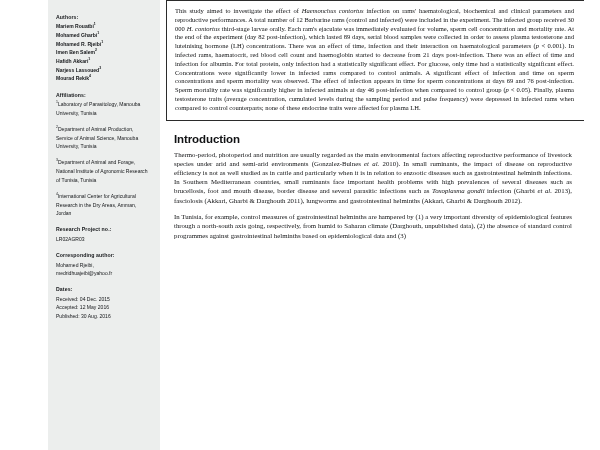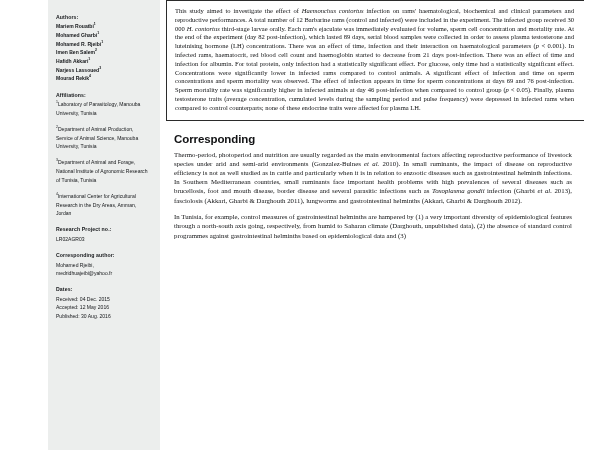--- a/index.html
+++ b/index.html
@@ -165,21 +165,21 @@
     </div>
 
   </aside>
 
   <main id="main">
 
     <section id="abstract-box">
       <p class="abs-text"><span>This study aimed to investigate the effect of </span><i>Haemonchus contortus</i><span> infection on rams' haematological, biochemical and clinical parameters and reproductive performances. A total number of 12 Barbarine rams (control and infected) were included in the experiment. The infected group received 30 000 </span><i>H. contortus</i><span> third-stage larvae orally. Each ram's ejaculate was immediately evaluated for volume, sperm cell concentration and mortality rate. At the end of the experiment (day 82 post-infection), which lasted 89 days, serial blood samples were collected in order to assess plasma testosterone and luteinising hormone (LH) concentrations. There was an effect of time, infection and their interaction on haematological parameters (</span><i>p</i><span> &lt; 0.001). In infected rams, haematocrit, red blood cell count and haemoglobin started to decrease from 21 days post-infection. There was an effect of time and infection for albumin. For total protein, only infection had a statistically significant effect. For glucose, only time had a statistically significant effect. Concentrations were significantly lower in infected rams compared to control animals. A significant effect of infection and time on sperm concentrations and sperm mortality was observed. The effect of infection appears in time for sperm concentrations at days 69 and 76 post-infection. Sperm mortality rate was significantly higher in infected animals at day 46 post-infection when compared to control group (</span><i>p</i><span> &lt; 0.05). Finally, plasma testosterone traits (average concentration, cumulated levels during the sampling period and pulse frequency) were depressed in infected rams when compared to control counterparts; none of these endocrine traits were affected for plasma LH.</span></p>
     </section>
 
-    <h2 class="section-title">Corresponding</h2>
+    <h2 class="section-title">Introduction</h2>
 
     <p class="body-p"><span>Thermo-period, photoperiod and nutrition are usually regarded as the main environmental factors affecting reproductive performance of livestock species under arid and semi-arid environments (Gonzalez-Bulnes </span><i>et al.</i><span> 2010). In small ruminants, the impact of disease on reproductive efficiency is not as well studied as in cattle and particularly when it is in relation to enzootic diseases such as gastrointestinal helminth infections. In Southern Mediterranean countries, small ruminants face important health problems with high prevalences of several diseases such as brucellosis, foot and mouth disease, border disease and several parasitic infections such as </span><i>Toxoplasma gondii</i><span> infection (Gharbi </span><i>et al.</i><span> 2013), fasciolosis (Akkari, Gharbi &amp; Darghouth 2011), lungworms and gastrointestinal helminths (Akkari, Gharbi &amp; Darghouth 2012).</span></p>
 
     <p class="body-p last">In Tunisia, for example, control measures of gastrointestinal helminths are hampered by (1) a very important diversity of epidemiological features through a north-south axis going, respectively, from humid to Saharan climate (Darghouth, unpublished data), (2) the absence of standard control programmes against gastrointestinal helminths based on epidemiological data and (3)</p>
 
   </main>
 
 </div>
 
 </body></html>

